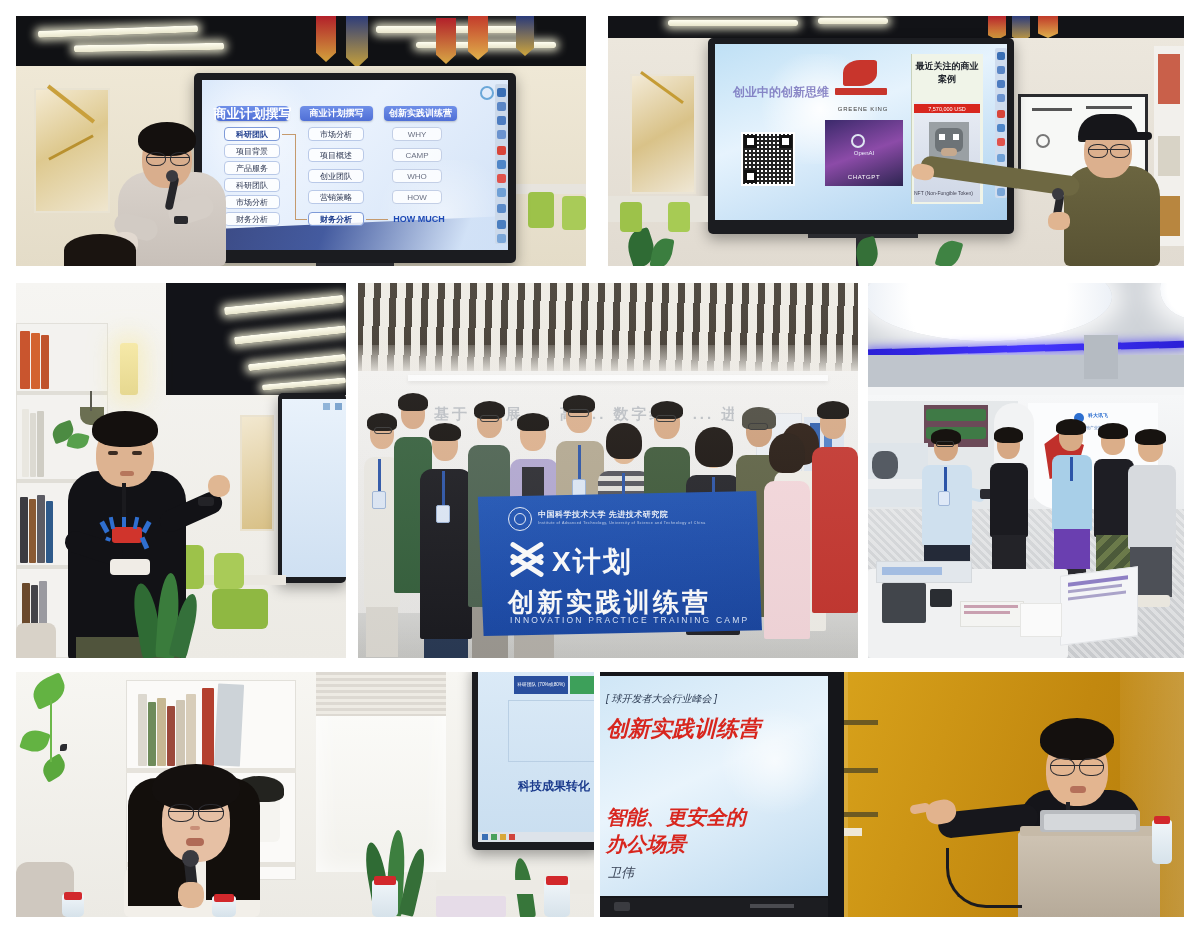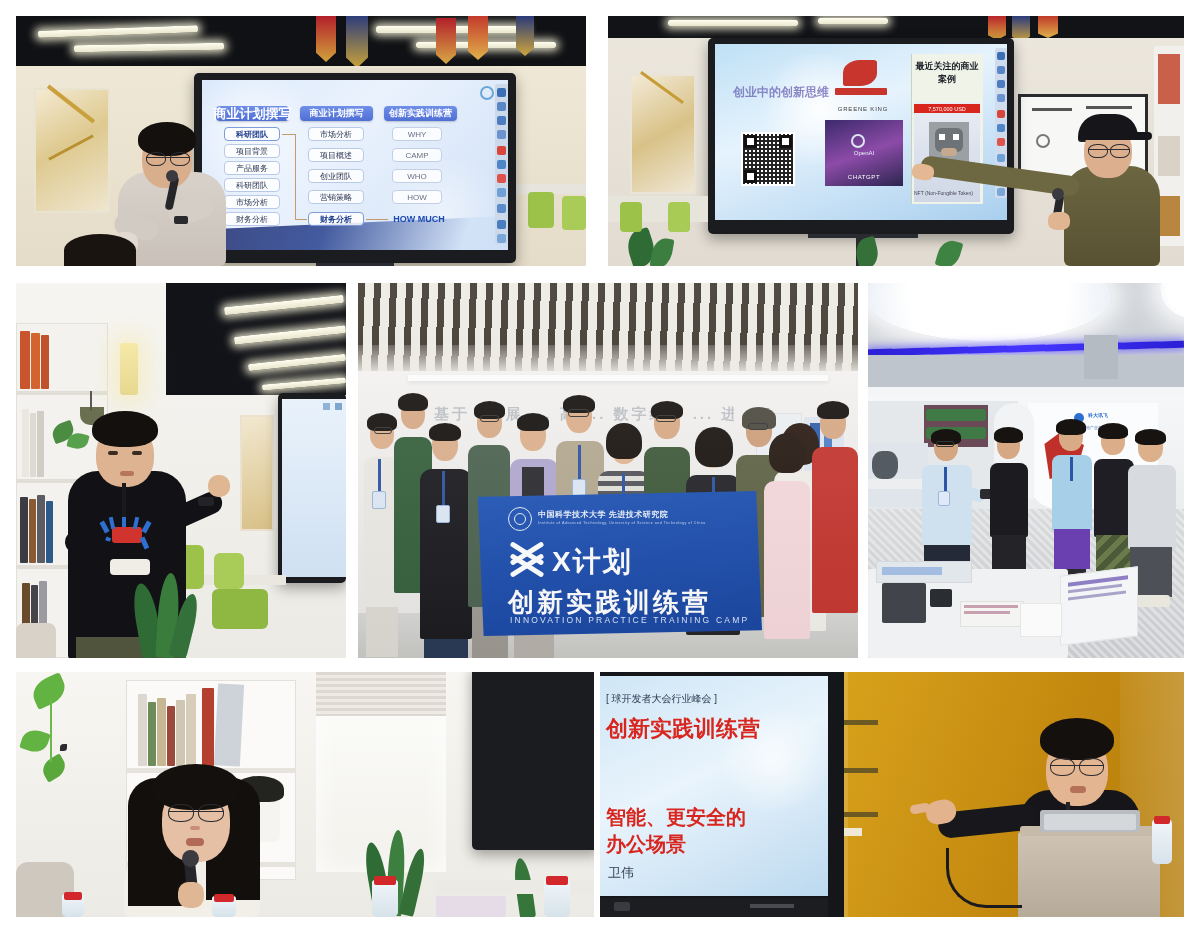--- a/index.html
+++ b/index.html
@@ -623,20 +623,31 @@
       <div style="position:absolute;left:182px;top:118px;width:4px;height:44px;background:#6b6b6b;"></div>
       <div style="position:absolute;left:190px;top:118px;width:4px;height:44px;background:#8a8a8a;"></div>
       <div style="position:absolute;left:222px;top:122px;width:42px;height:48px;background:#f5f4f0;border-radius:3px 3px 6px 6px;"></div>
       <div style="position:absolute;left:218px;top:104px;width:50px;height:26px;background:#23231f;border-radius:50% 50% 30% 30%;"></div>
 
       <div style="position:absolute;left:300px;top:0;width:130px;height:200px;background:linear-gradient(180deg,#fdfdfb,#f2f1ec);box-shadow:inset 0 0 28px rgba(255,255,255,.9);"></div>
       <div style="position:absolute;left:300px;top:0;width:130px;height:44px;background:#e8e5de;"></div>
       <div style="position:absolute;left:300px;top:0;width:130px;height:44px;background:repeating-linear-gradient(180deg,#ddd9d2 0 3px,#eeebe4 3px 6px);"></div>
 
       <div class="screen-bezel" style="left:456px;top:-8px;width:128px;height:186px;"></div>
+      <div class="screen-face" style="left:462px;top:-2px;width:118px;height:172px;background:linear-gradient(180deg,#dbeaf7,#c9def0);">
+        <div style="position:absolute;left:36px;top:6px;width:54px;height:18px;background:#2a4f9e;color:#fff;font-size:4.8px;line-height:8px;display:flex;align-items:center;justify-content:center;text-align:center;padding:0 2px;">科研团队 (70%或80%)</div>
+        <div style="position:absolute;left:92px;top:6px;width:26px;height:18px;background:#3da05a;"></div>
+        <div style="position:absolute;left:30px;top:30px;width:88px;height:62px;border:1px solid #b9cfe4;"></div>
+        <div style="position:absolute;left:40px;top:108px;font-size:12px;font-weight:700;color:#1a3a8c;white-space:nowrap;">科技成果转化</div>
+        <div style="position:absolute;left:0;bottom:0;width:118px;height:10px;background:#dde3ea;"></div>
+        <div style="position:absolute;left:4px;bottom:2px;width:6px;height:6px;background:#3a6fb5;"></div>
+        <div style="position:absolute;left:13px;bottom:2px;width:6px;height:6px;background:#49a05c;"></div>
+        <div style="position:absolute;left:22px;bottom:2px;width:6px;height:6px;background:#d8a83a;"></div>
+        <div style="position:absolute;left:31px;bottom:2px;width:6px;height:6px;background:#d0443c;"></div>
+      </div>
 
       <div class="plant-leaf" style="left:352px;top:170px;width:18px;height:72px;border-radius:50% 50% 8% 8%;transform:rotate(-10deg);background:#2f6b34;"></div>
       <div class="plant-leaf" style="left:372px;top:158px;width:16px;height:86px;border-radius:50% 50% 8% 8%;transform:rotate(3deg);background:#3d7f3f;"></div>
       <div class="plant-leaf" style="left:390px;top:176px;width:15px;height:68px;border-radius:50% 50% 8% 8%;transform:rotate(13deg);background:#356f38;"></div>
       <div class="plant-leaf" style="left:500px;top:186px;width:16px;height:60px;border-radius:50% 50% 8% 8%;transform:rotate(-8deg);background:#37763a;"></div>
 
       <div style="position:absolute;left:420px;top:208px;width:158px;height:14px;background:#eceae4;"></div>
 
       <div class="person" style="left:86px;top:92px;width:180px;height:153px;">
         <div class="torso" style="left:22px;top:88px;width:136px;height:65px;background:#f2efe9;"></div>
@@ -668,21 +679,21 @@
   </div>
 
   <div class="photo" style="left:600px; top:672px; width:584px; height:245px; background:#d19a16;">
     <div class="ph-inner">
 
       <div class="wall" style="left:236px;top:0;width:348px;height:245px;background:linear-gradient(110deg,#d8a21b,#c2880f 60%,#b47d0c);"></div>
       <div style="position:absolute;left:236px;top:0;width:12px;height:245px;background:rgba(255,255,255,.14);"></div>
       <div style="position:absolute;left:520px;top:0;width:64px;height:245px;background:linear-gradient(90deg,rgba(255,255,255,.06),rgba(255,255,255,.2));"></div>
 
       <div style="position:absolute;left:0;top:0;width:244px;height:245px;background:#15161a;"></div>
-      <div class="screen-face" style="left:0;top:4px;width:228px;height:220px;background:linear-gradient(155deg,#cfe6f6,#e9f4fc 45%,#bcd9ef);">
+      <div class="screen-face" style="left:0;top:4px;width:228px;height:220px;background:linear-gradient(155deg,#cfe6f6,#e9f4fc 45%,#bcd9ef);font-style:italic;">
         <div style="position:absolute;left:120px;top:30px;width:110px;height:110px;background:radial-gradient(circle,rgba(255,255,255,.7),transparent 70%);"></div>
         <div style="position:absolute;left:6px;top:16px;font-size:10px;color:#2b3a52;white-space:nowrap;">[ 球开发者大会行业峰会 ]</div>
         <div style="position:absolute;left:6px;top:38px;font-size:22px;font-weight:700;color:#d8261e;white-space:nowrap;">创新实践训练营</div>
         <div style="position:absolute;left:6px;top:128px;font-size:20px;font-weight:700;color:#d8261e;white-space:nowrap;">智能、更安全的</div>
         <div style="position:absolute;left:6px;top:155px;font-size:20px;font-weight:700;color:#d8261e;white-space:nowrap;">办公场景</div>
         <div style="position:absolute;left:8px;top:188px;font-size:13px;color:#3b4558;">卫伟</div>
       </div>
       <div style="position:absolute;left:0;top:226px;width:228px;height:19px;background:#1c1d21;"></div>
       <div style="position:absolute;left:14px;top:230px;width:16px;height:9px;background:#3a3b40;border-radius:2px;"></div>
       <div style="position:absolute;left:150px;top:232px;width:44px;height:4px;background:#4a4b50;"></div>

